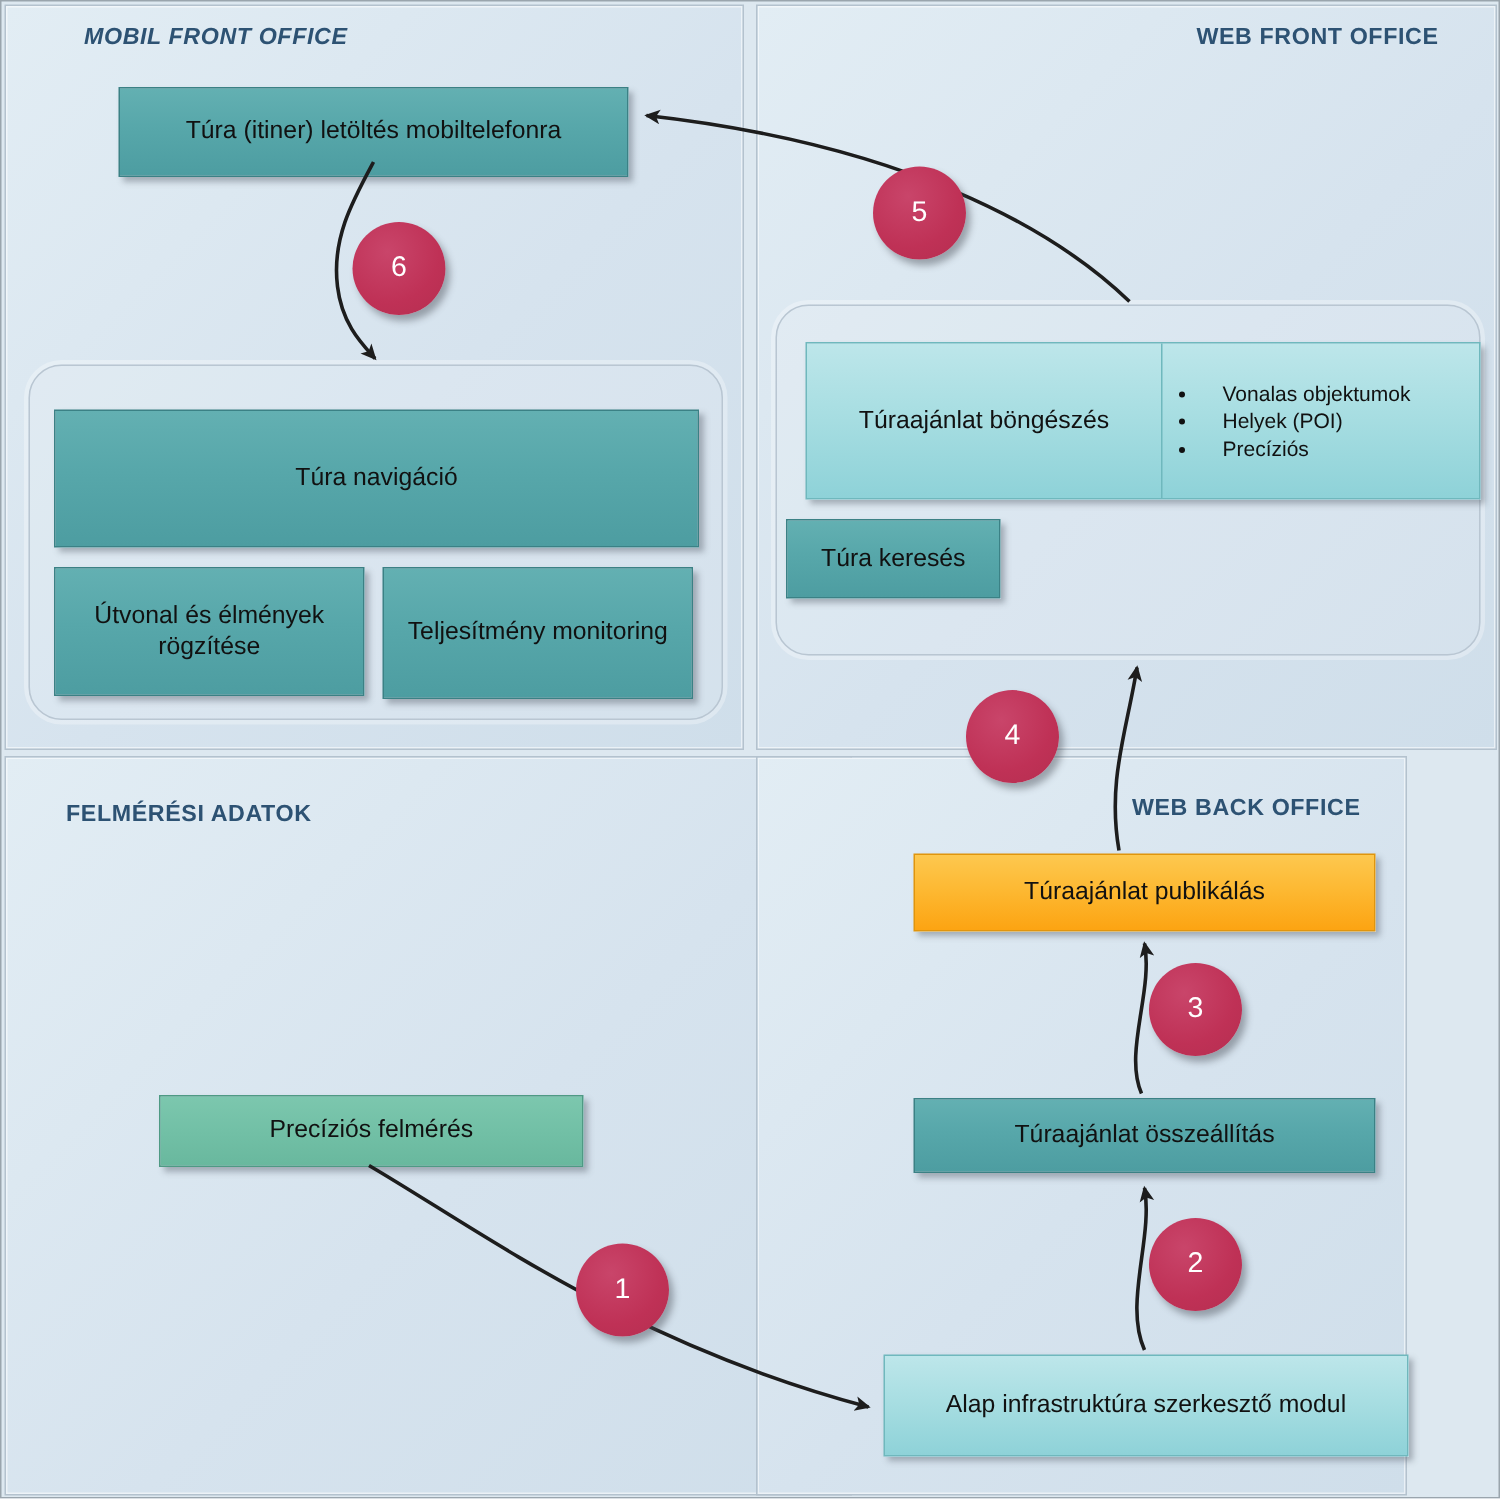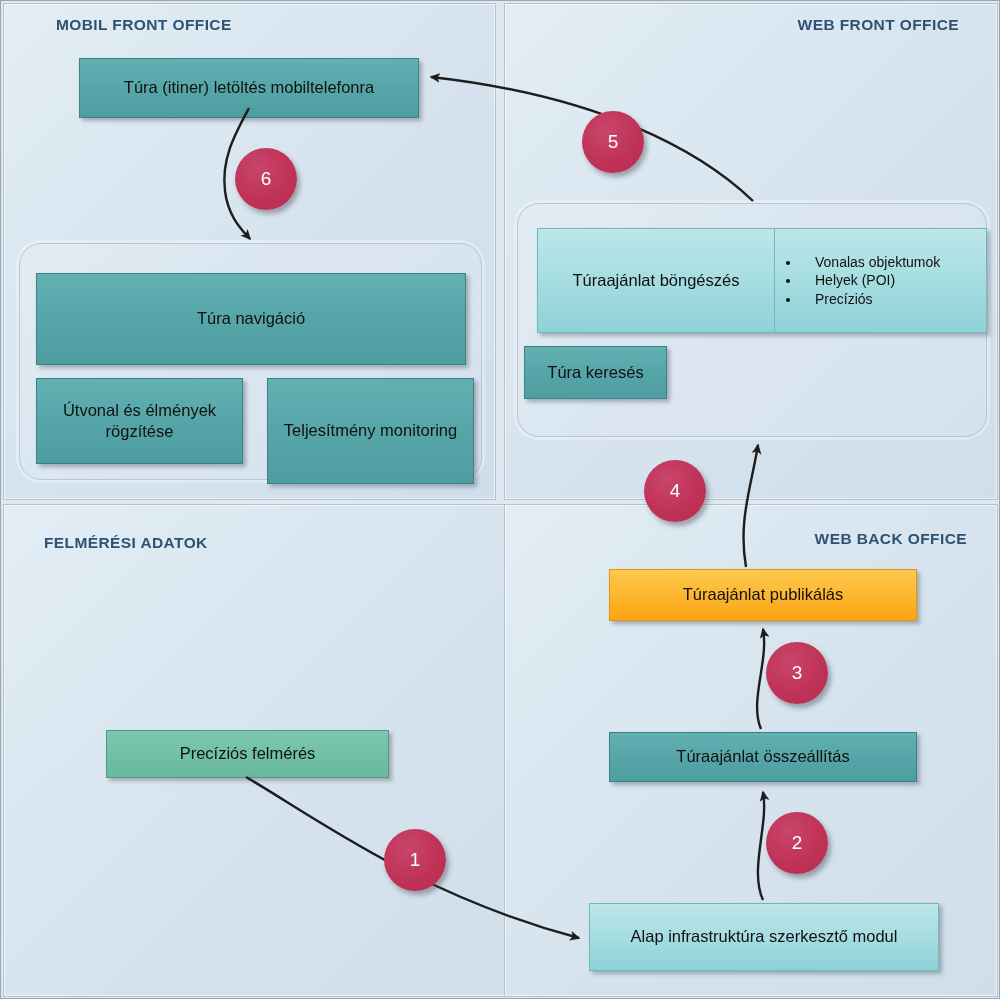--- a/index.html
+++ b/index.html
@@ -23,21 +23,21 @@
     box-shadow:0 0 0 1px rgba(255,255,255,.55) inset;
   }
   .quad-title{
     position:absolute;
     font-weight:bold;
     font-size:15.5px;
     letter-spacing:.4px;
     color:#2d5273;
     white-space:nowrap;
   }
-  .t-tl{left:52px;top:12px;}
+  .t-tl{left:52px;top:12px;font-style:italic;}
   .t-tr{right:38px;top:12px;}
   .t-bl{left:40px;top:29px;}
   .t-br{right:30px;top:25px;}
 
   
   .box{
     position:absolute;
     box-sizing:border-box;
     display:flex;align-items:center;justify-content:center;
     text-align:center;
@@ -135,39 +135,39 @@
   </div>
 
   <div class="quad" style="left:503px;top:2px;width:494px;height:497px;">
     <div class="quad-title t-tr">WEB FRONT OFFICE</div>
   </div>
 
   <div class="quad" style="left:2px;top:503px;width:565px;height:493px;">
     <div class="quad-title t-bl">FELMÉRÉSI ADATOK</div>
   </div>
 
-  <div class="quad" style="left:503px;top:503px;width:494px;height:493px;padding-left:14px;">
+  <div class="quad" style="left:503px;top:503px;width:434px;height:493px;padding-left:14px;">
     <div class="quad-title t-br">WEB BACK OFFICE</div>
   </div>
 
   <div class="box teal" style="left:78px;top:57px;width:340px;height:60px;">
     <span>Túra (itiner) letöltés mobiltelefonra</span>
   </div>
 
   <div class="group" style="left:18px;top:242px;width:463px;height:237px;"></div>
 
   <div class="box teal" style="left:35px;top:272px;width:430px;height:92px;">
     <span>Túra navigáció</span>
   </div>
 
   <div class="box teal" style="left:35px;top:377px;width:207px;height:86px;justify-content:center;">
     <span>Útvonal és élmények rögzítése</span>
   </div>
 
-  <div class="box teal" style="left:266px;top:377px;width:207px;height:106px;">
+  <div class="box teal" style="left:254px;top:377px;width:207px;height:88px;">
     <span>Teljesítmény monitoring</span>
   </div>
 
   <div class="group" style="left:516px;top:202px;width:470px;height:234px;"></div>
 
   <div class="split-box" style="left:536px;top:227px;width:450px;height:105px;">
     <div class="split-left">Túraajánlat böngészés</div>
     <div class="split-right">
       <ul>
         <li>Vonalas objektumok</li>

